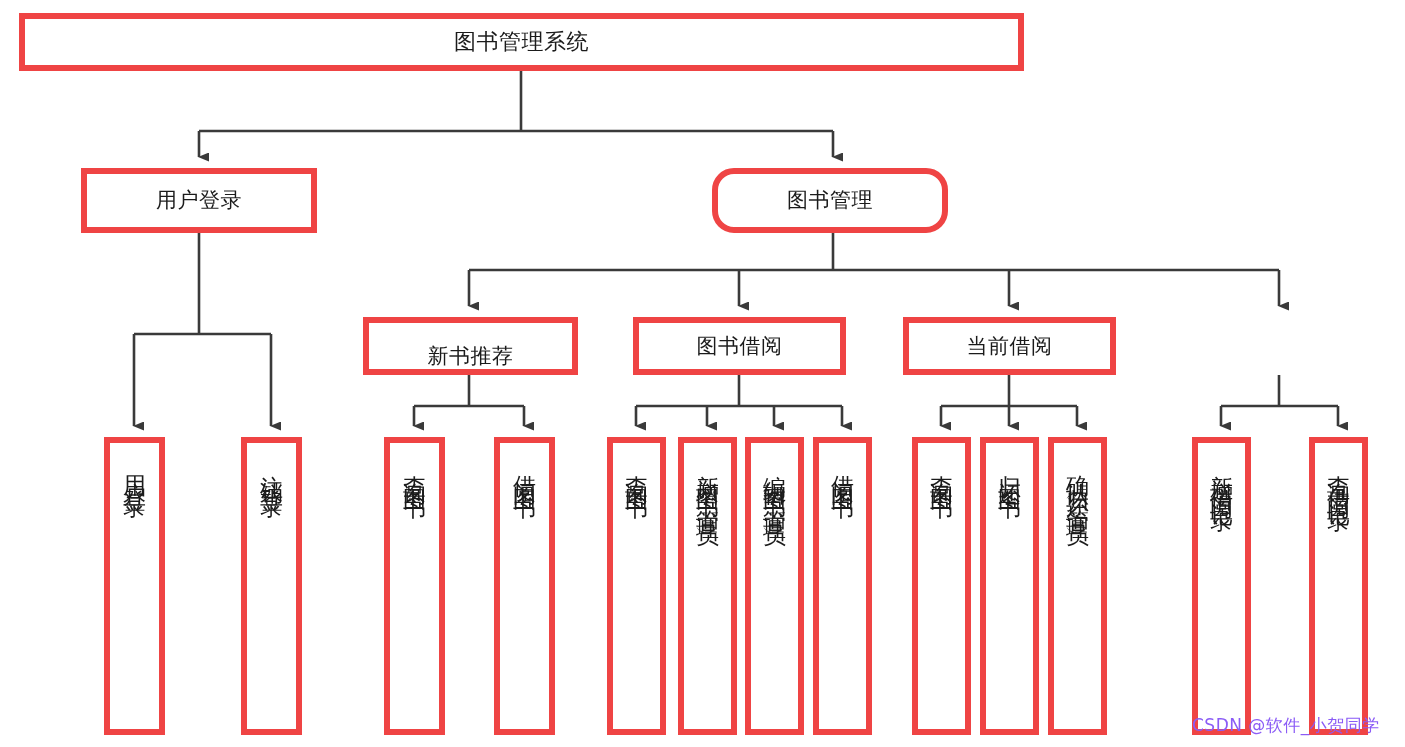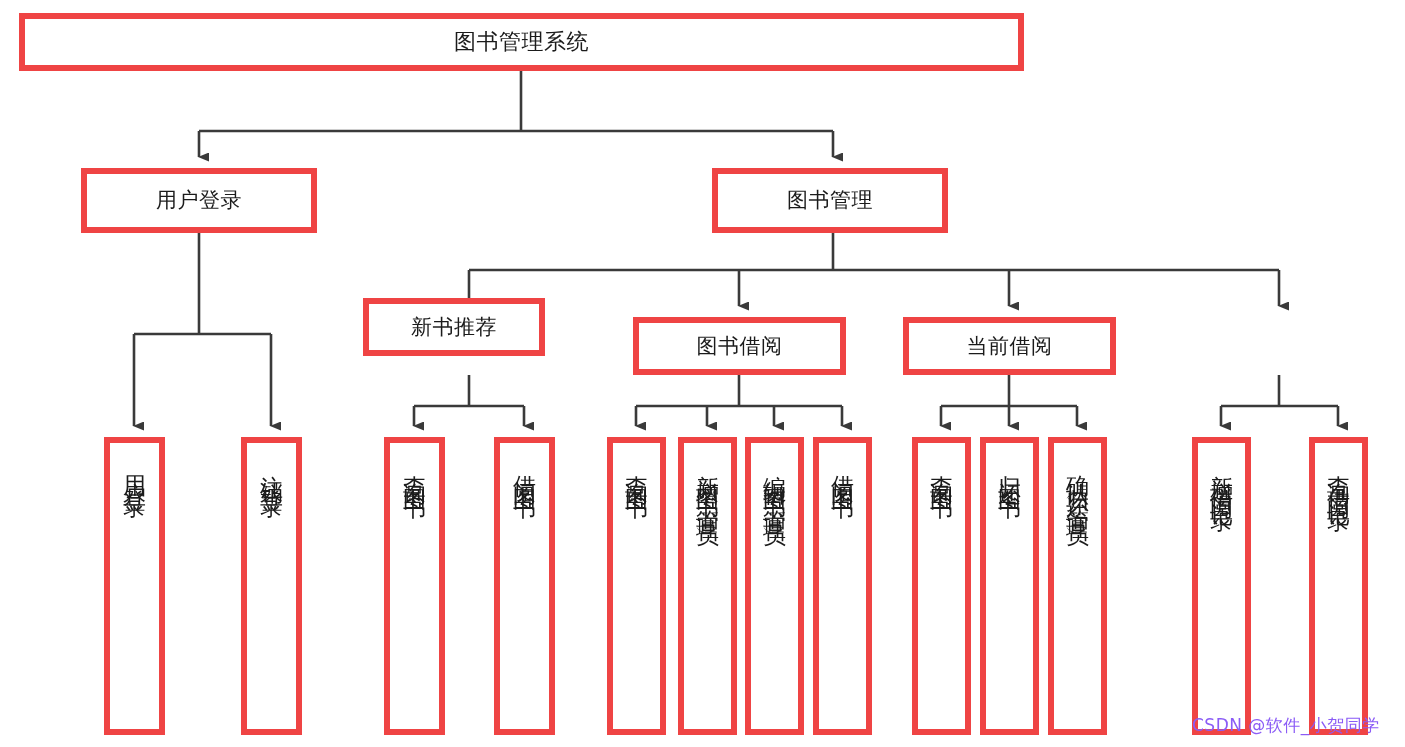--- a/index.html
+++ b/index.html
@@ -129,25 +129,25 @@
   </svg>
 
   <div class="node horiz root" style="left:19px; top:13px; width:1005px; height:58px;">
     <span class="label">图书管理系统</span>
   </div>
 
   <div class="node horiz" style="left:81px; top:168px; width:236px; height:65px;">
     <span class="label">用户登录</span>
   </div>
 
-  <div class="node horiz" style="left:712px; top:168px; width:236px; height:65px;">
+  <div class="node horiz" style="left:712px; top:168px; width:236px; height:65px;border-radius:22px;">
     <span class="label">图书管理</span>
   </div>
 
-  <div class="node horiz" style="left:363px; top:298px; width:182px; height:58px;">
+  <div class="node horiz" style="left:363px; top:317px; width:215px; height:58px;align-items:flex-end;">
     <span class="label">新书推荐</span>
   </div>
 
   <div class="node horiz" style="left:633px; top:317px; width:213px; height:58px;">
     <span class="label">图书借阅</span>
   </div>
 
   <div class="node horiz" style="left:903px; top:317px; width:213px; height:58px;">
     <span class="label">当前借阅</span>
   </div>

